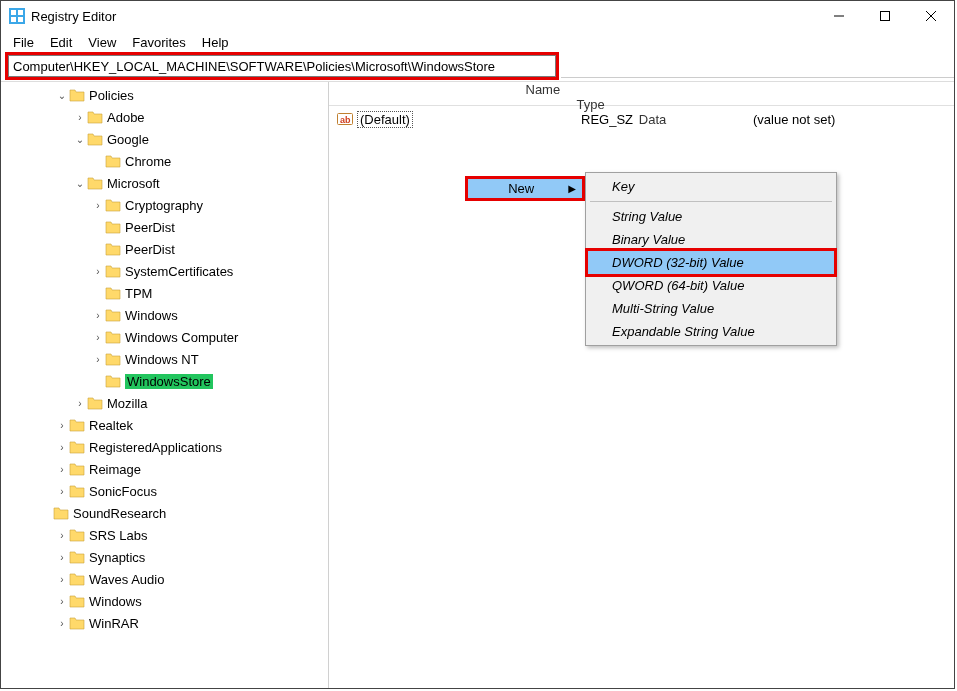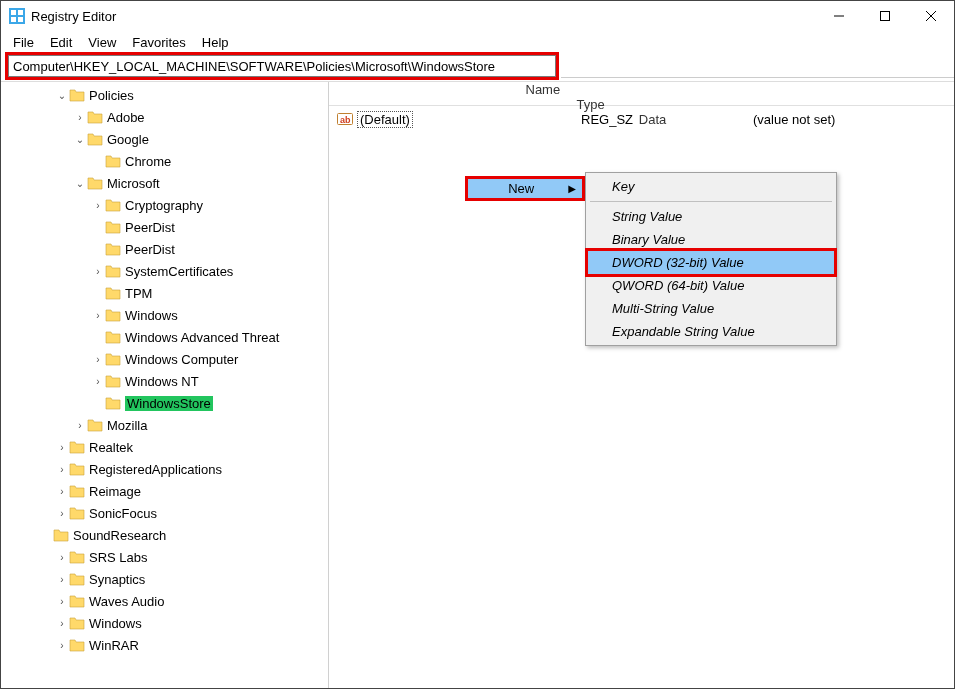--- a/index.html
+++ b/index.html
@@ -334,29 +334,20 @@
         <div class="tree-row" style="padding-left: 90px;">
           <span class="twisty">›</span>
           <span class="folder-icon">
             <svg viewBox="0 0 16 14">
               <path d="M1 3 L1 13 L15 13 L15 4 L7 4 L6 2 L1 2 Z" fill="#ffd96a" stroke="#caa33a" stroke-width="0.6"></path>
             </svg>
           </span>
           <span class="node-label">Windows</span>
         </div>
         <div class="tree-row" style="padding-left: 90px;">
-          <span class="twisty"></span>
-          <span class="folder-icon">
-            <svg viewBox="0 0 16 14">
-              <path d="M1 3 L1 13 L15 13 L15 4 L7 4 L6 2 L1 2 Z" fill="#ffd96a" stroke="#caa33a" stroke-width="0.6"></path>
-            </svg>
-          </span>
-          <span class="node-label">Windows Advanced Threat</span>
-        </div>
-        <div class="tree-row" style="padding-left: 90px;">
           <span class="twisty">›</span>
           <span class="folder-icon">
             <svg viewBox="0 0 16 14">
               <path d="M1 3 L1 13 L15 13 L15 4 L7 4 L6 2 L1 2 Z" fill="#ffd96a" stroke="#caa33a" stroke-width="0.6"></path>
             </svg>
           </span>
           <span class="node-label">Windows Computer</span>
         </div>
         <div class="tree-row" style="padding-left: 90px;">
           <span class="twisty">›</span>

